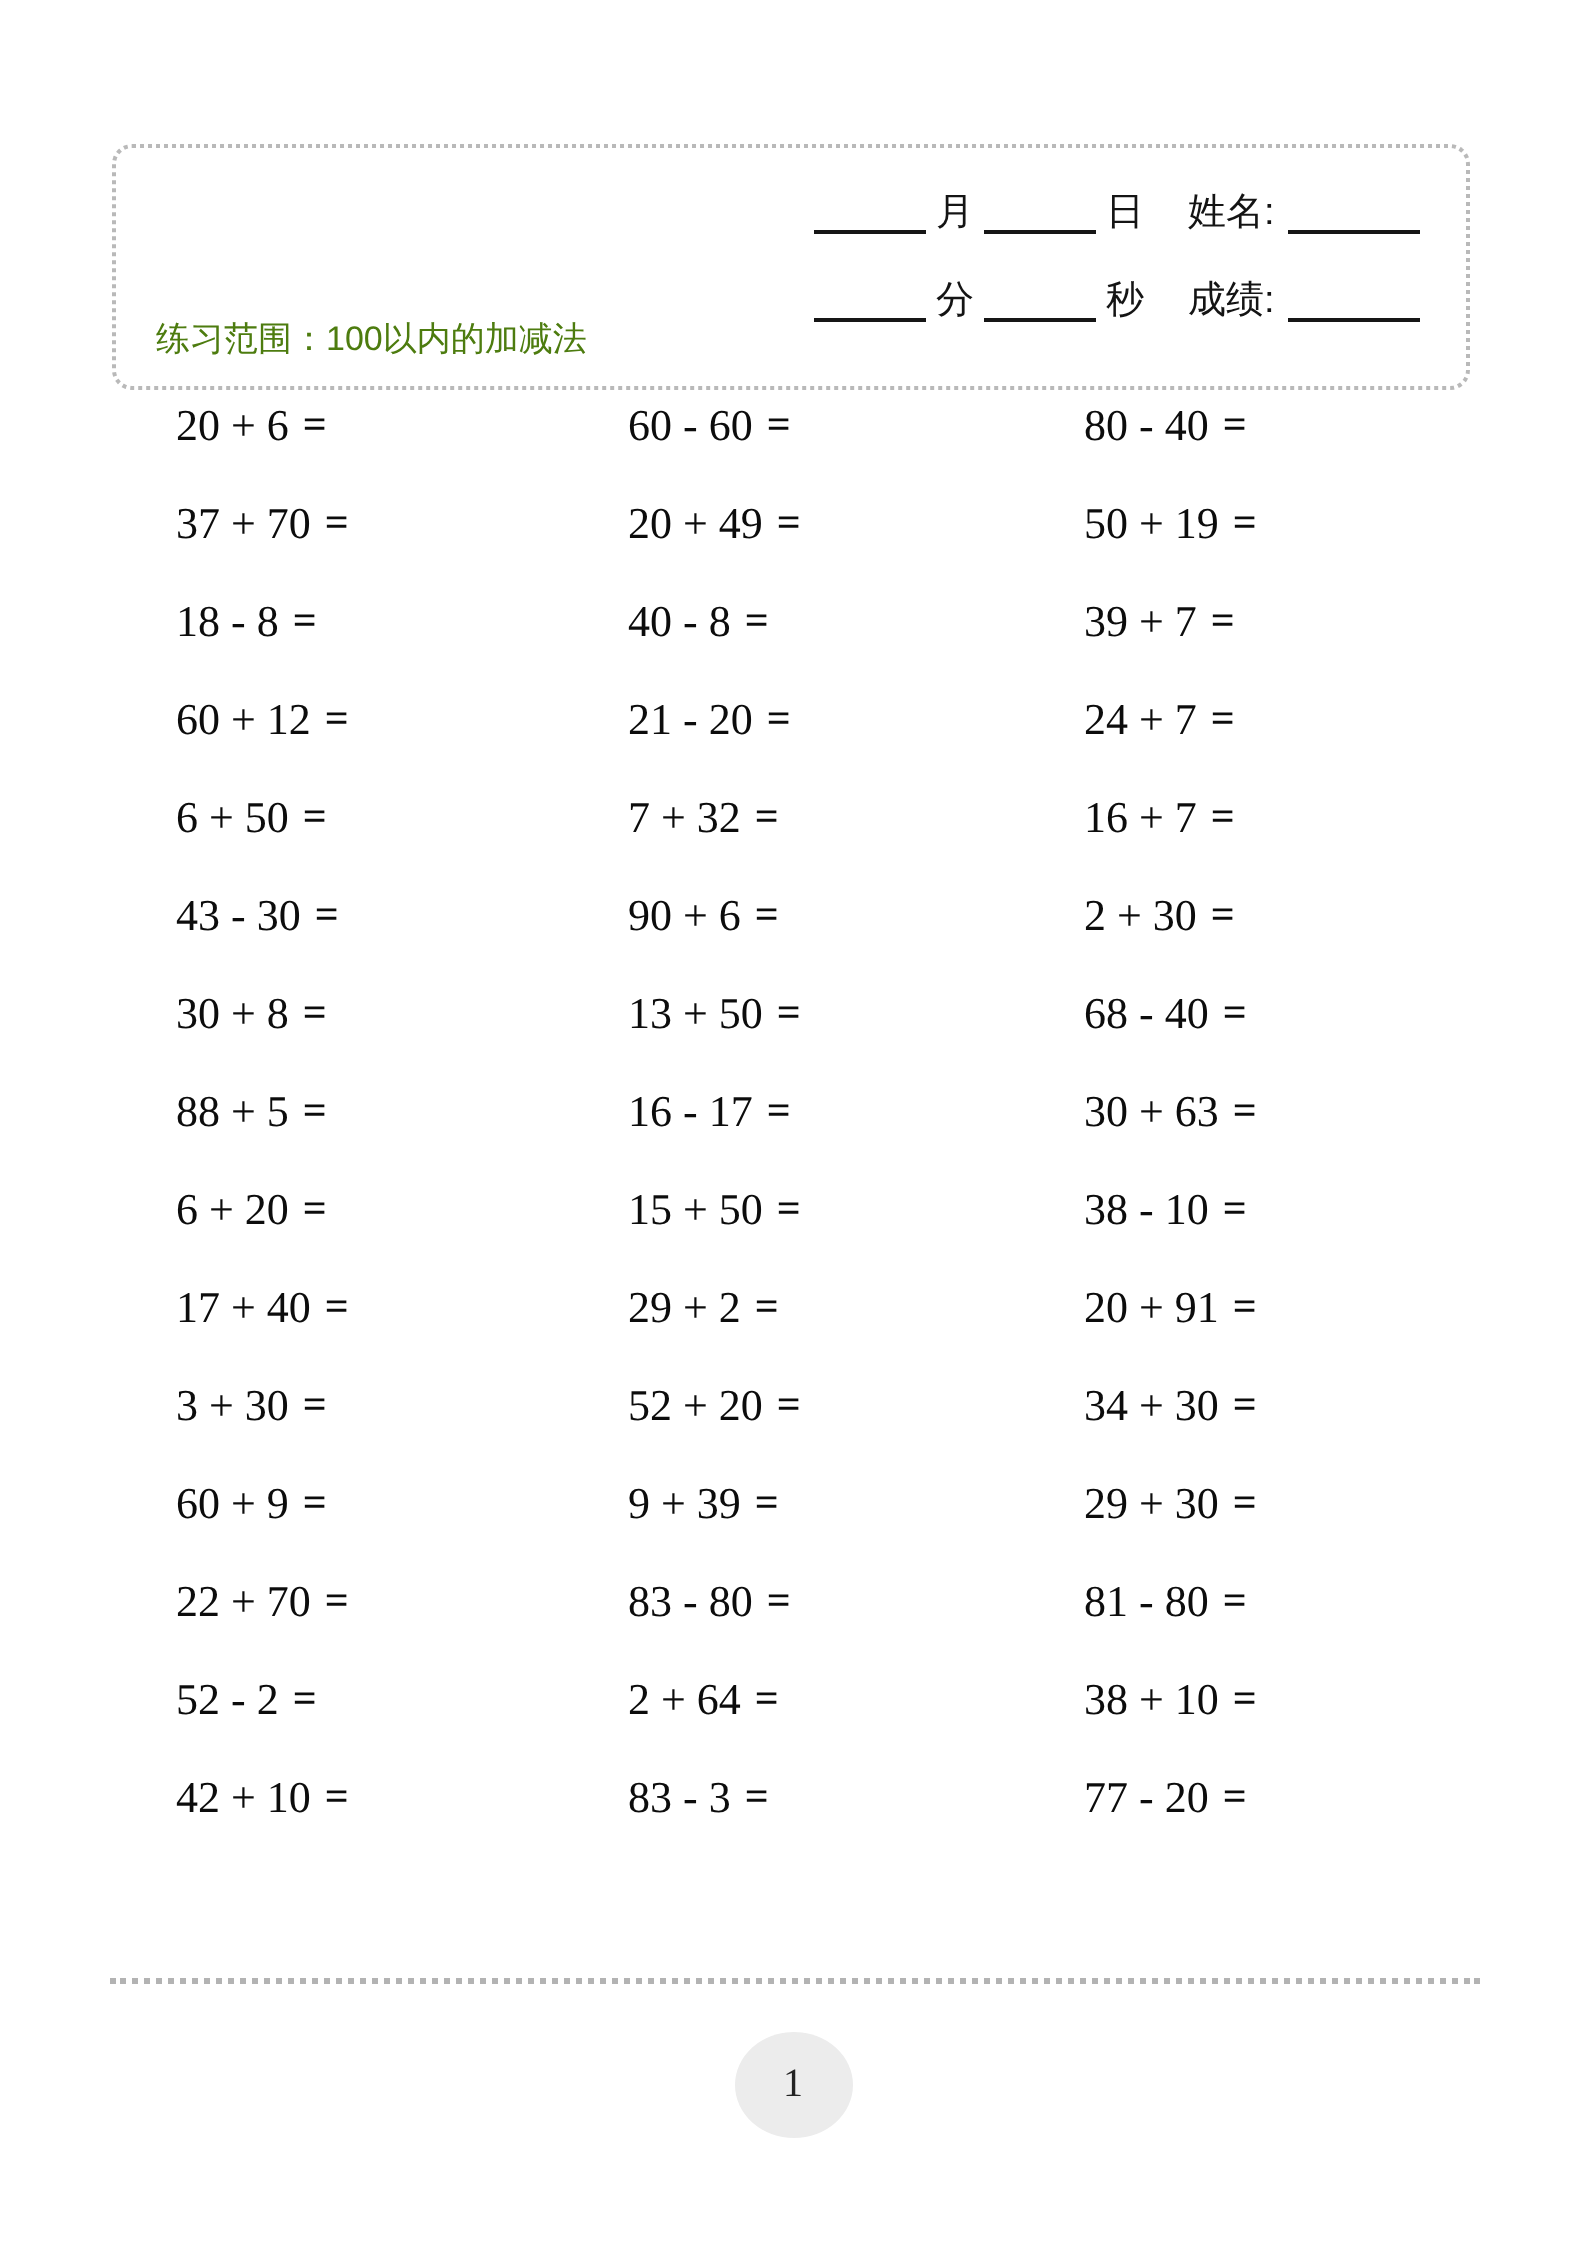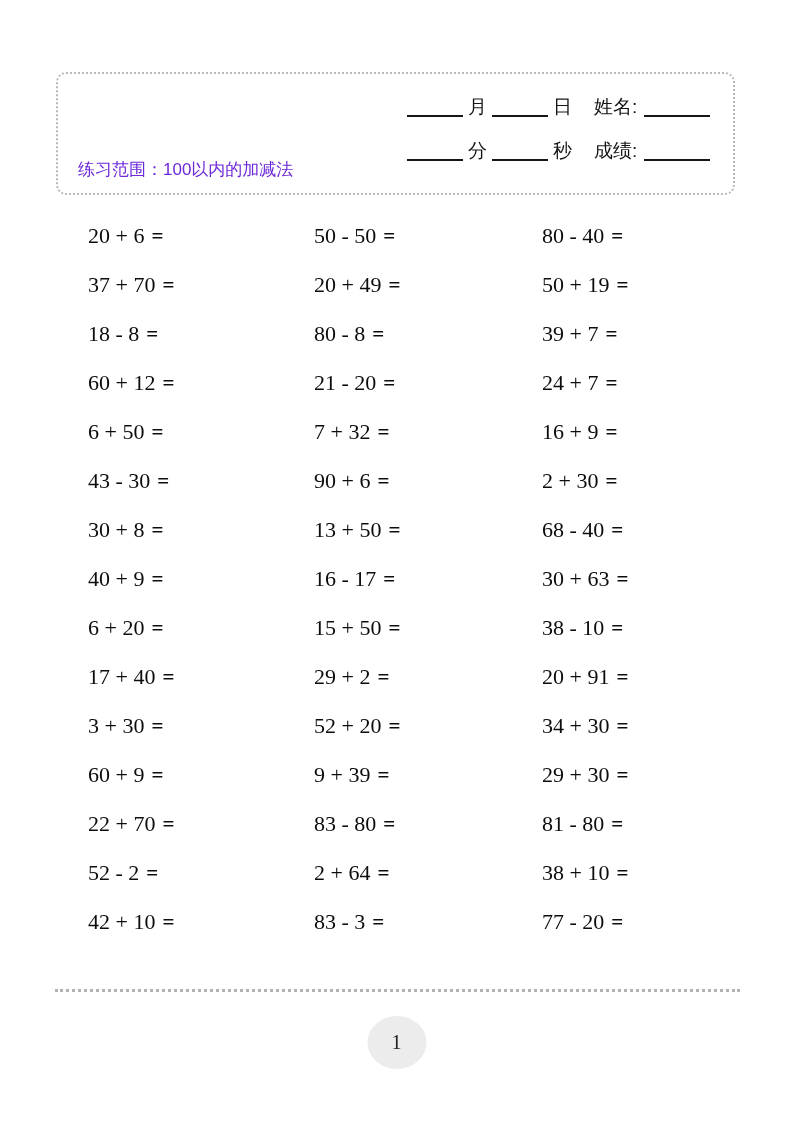--- a/index.html
+++ b/index.html
@@ -23,21 +23,21 @@
     border: 2px dotted #b9b9b9;
     border-radius: 10px;
     background: #ffffff;
   }
   .scope-block {
     position: absolute;
     left: 20px;
     bottom: 12px;
     font-size: 17px;
     line-height: 23px;
-    color: #6d28d9;
+    color: #4d7c0f;
     white-space: nowrap;
   }
   .fill-rows {
     position: absolute;
     left: 344px;
     top: 22px;
     display: flex;
     flex-direction: column;
     gap: 23px;
   }
@@ -66,21 +66,21 @@
     width: 672px;
     display: grid;
     grid-template-columns: 226px 228px auto;
     grid-auto-rows: 49px;
     font-family: "Liberation Serif", serif;
     font-size: 22px;
     color: #0c0c0c;
   }
   .problem {
     display: flex;
-    align-items: flex-end;
+    align-items: flex-start;
     white-space: nowrap;
   }
   .problem .eq {
     font-weight: 700;
     margin-left: 7px;
     font-size: 21px;
   }
 
   
   .footer-divider {
@@ -136,21 +136,21 @@
     </div>
   </div>
 </div>
 
 <div class="problems-grid">
     <div class="problem">
       <span>20 + 6</span>
       <span class="eq">=</span>
     </div>
     <div class="problem">
-      <span>50 - 50</span>
+      <span>60 - 60</span>
       <span class="eq">=</span>
     </div>
     <div class="problem">
       <span>80 - 40</span>
       <span class="eq">=</span>
     </div>
     <div class="problem">
       <span>37 + 70</span>
       <span class="eq">=</span>
     </div>
@@ -160,21 +160,21 @@
     </div>
     <div class="problem">
       <span>50 + 19</span>
       <span class="eq">=</span>
     </div>
     <div class="problem">
       <span>18 - 8</span>
       <span class="eq">=</span>
     </div>
     <div class="problem">
-      <span>80 - 8</span>
+      <span>40 - 8</span>
       <span class="eq">=</span>
     </div>
     <div class="problem">
       <span>39 + 7</span>
       <span class="eq">=</span>
     </div>
     <div class="problem">
       <span>60 + 12</span>
       <span class="eq">=</span>
     </div>
@@ -188,21 +188,21 @@
     </div>
     <div class="problem">
       <span>6 + 50</span>
       <span class="eq">=</span>
     </div>
     <div class="problem">
       <span>7 + 32</span>
       <span class="eq">=</span>
     </div>
     <div class="problem">
-      <span>16 + 9</span>
+      <span>16 + 7</span>
       <span class="eq">=</span>
     </div>
     <div class="problem">
       <span>43 - 30</span>
       <span class="eq">=</span>
     </div>
     <div class="problem">
       <span>90 + 6</span>
       <span class="eq">=</span>
     </div>
@@ -216,21 +216,21 @@
     </div>
     <div class="problem">
       <span>13 + 50</span>
       <span class="eq">=</span>
     </div>
     <div class="problem">
       <span>68 - 40</span>
       <span class="eq">=</span>
     </div>
     <div class="problem">
-      <span>40 + 9</span>
+      <span>88 + 5</span>
       <span class="eq">=</span>
     </div>
     <div class="problem">
       <span>16 - 17</span>
       <span class="eq">=</span>
     </div>
     <div class="problem">
       <span>30 + 63</span>
       <span class="eq">=</span>
     </div>

